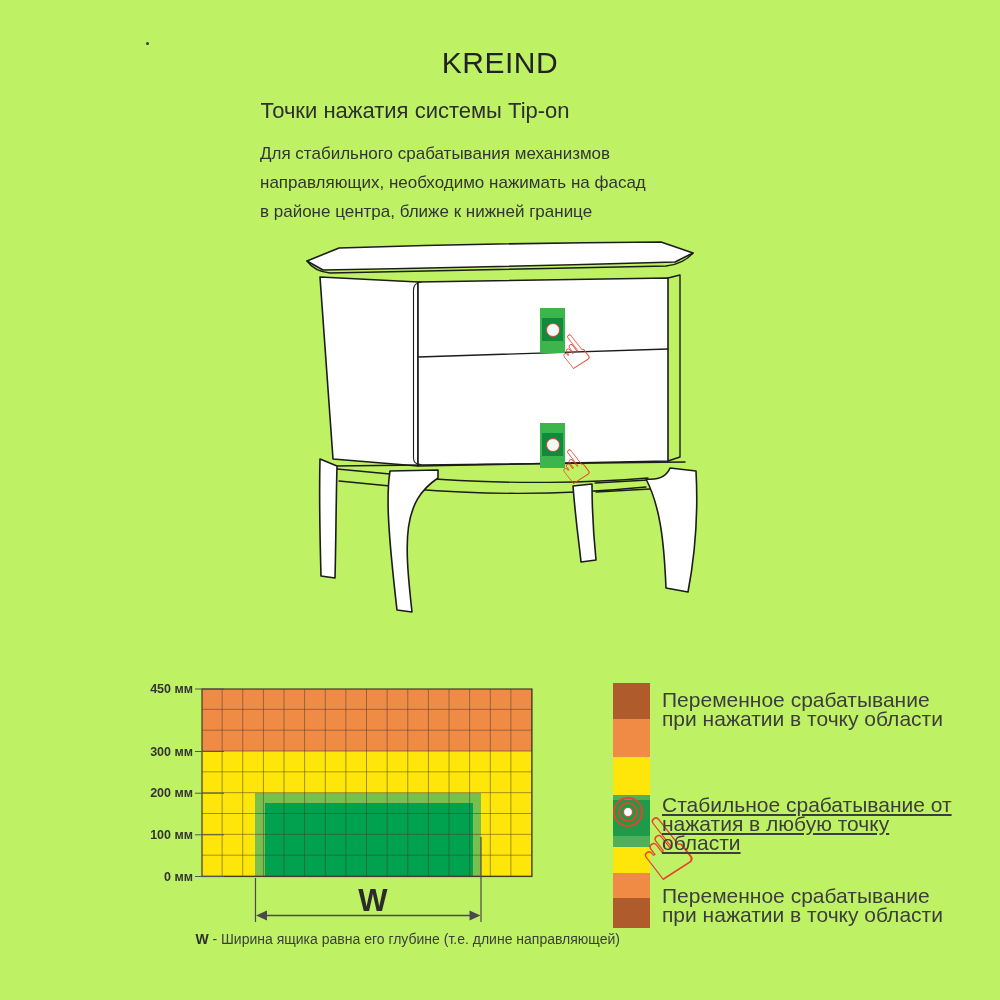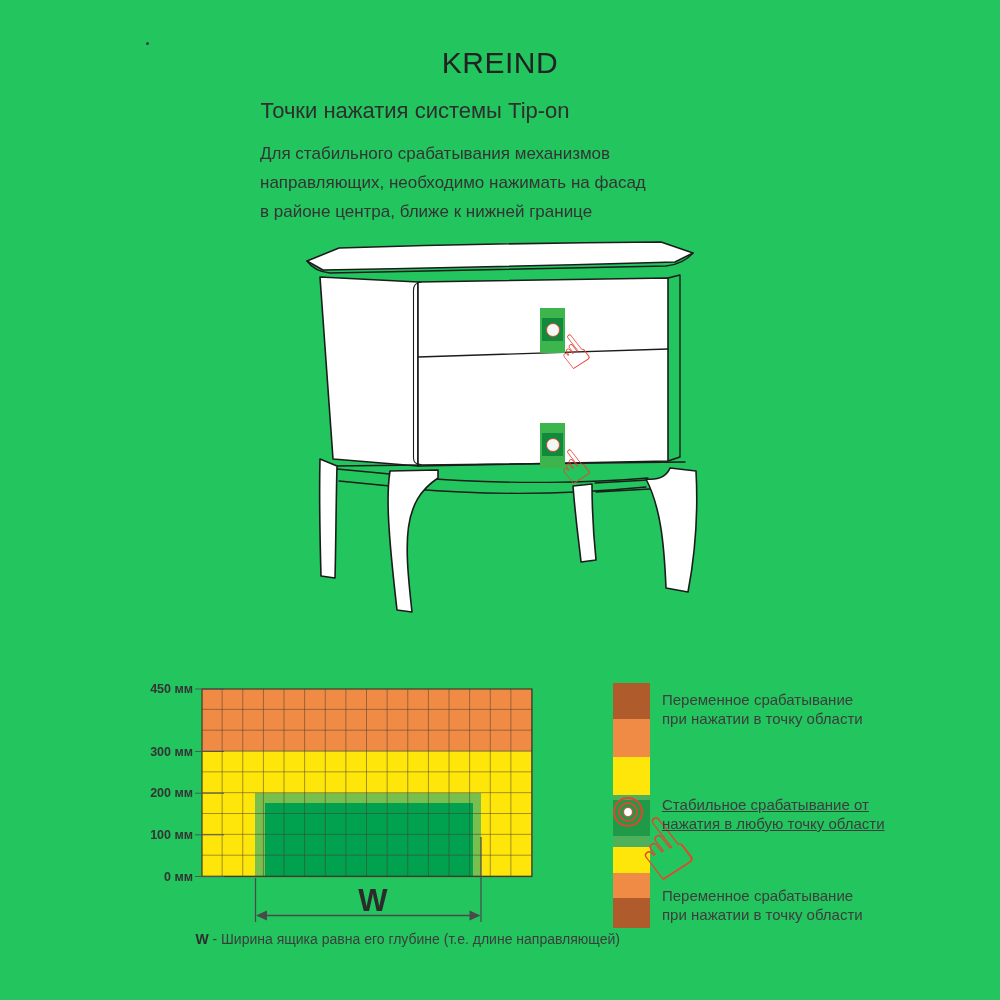--- a/index.html
+++ b/index.html
@@ -1,23 +1,23 @@
 <!DOCTYPE html>
 <html><head>
 <meta charset="utf-8">
 <style>
   html,body{margin:0;padding:0;background:#ffffff;}
-  #page{position:relative;width:1000px;height:1000px;background:#22c55e;overflow:hidden;
+  #page{position:relative;width:1000px;height:1000px;background:#bef264;overflow:hidden;
         font-family:"Liberation Sans",sans-serif;color:#383838;}
   .abs{position:absolute;}
   .dot{position:absolute;left:146px;top:42px;width:3px;height:3px;background:#3a3a3a;border-radius:50%;}
   .brand{left:0;top:46px;width:1000px;text-align:center;font-size:30px;letter-spacing:.5px;color:#222;}
   .subtitle{left:0;top:98px;width:830px;text-align:center;font-size:22px;color:#2e2e2e;}
   .intro{left:260px;top:139px;width:520px;font-size:17px;line-height:29px;color:#343434;white-space:pre-line;}
-  .legend-text{font-size:15px;line-height:19px;color:#3d3d3d;white-space:pre-line;}
+  .legend-text{font-size:21px;line-height:19px;color:#3d3d3d;white-space:pre-line;}
   .caption{left:135px;top:931px;width:485px;text-align:right;font-size:14px;color:#3d3d3d;}
   .caption b{font-weight:700;color:#2e2e2e;}
   svg text.axis{font-family:"Liberation Sans",sans-serif;font-size:12.5px;font-weight:700;fill:#333;}
   svg text.wlab{font-family:"Liberation Sans",sans-serif;font-size:31px;font-weight:700;fill:#2b2b2b;}
   svg text.hand-glyph{font-family:"DejaVu Sans",sans-serif;fill:#e8432f;}
 </style>
 </head>
 <body>
 
 <div id="page">

